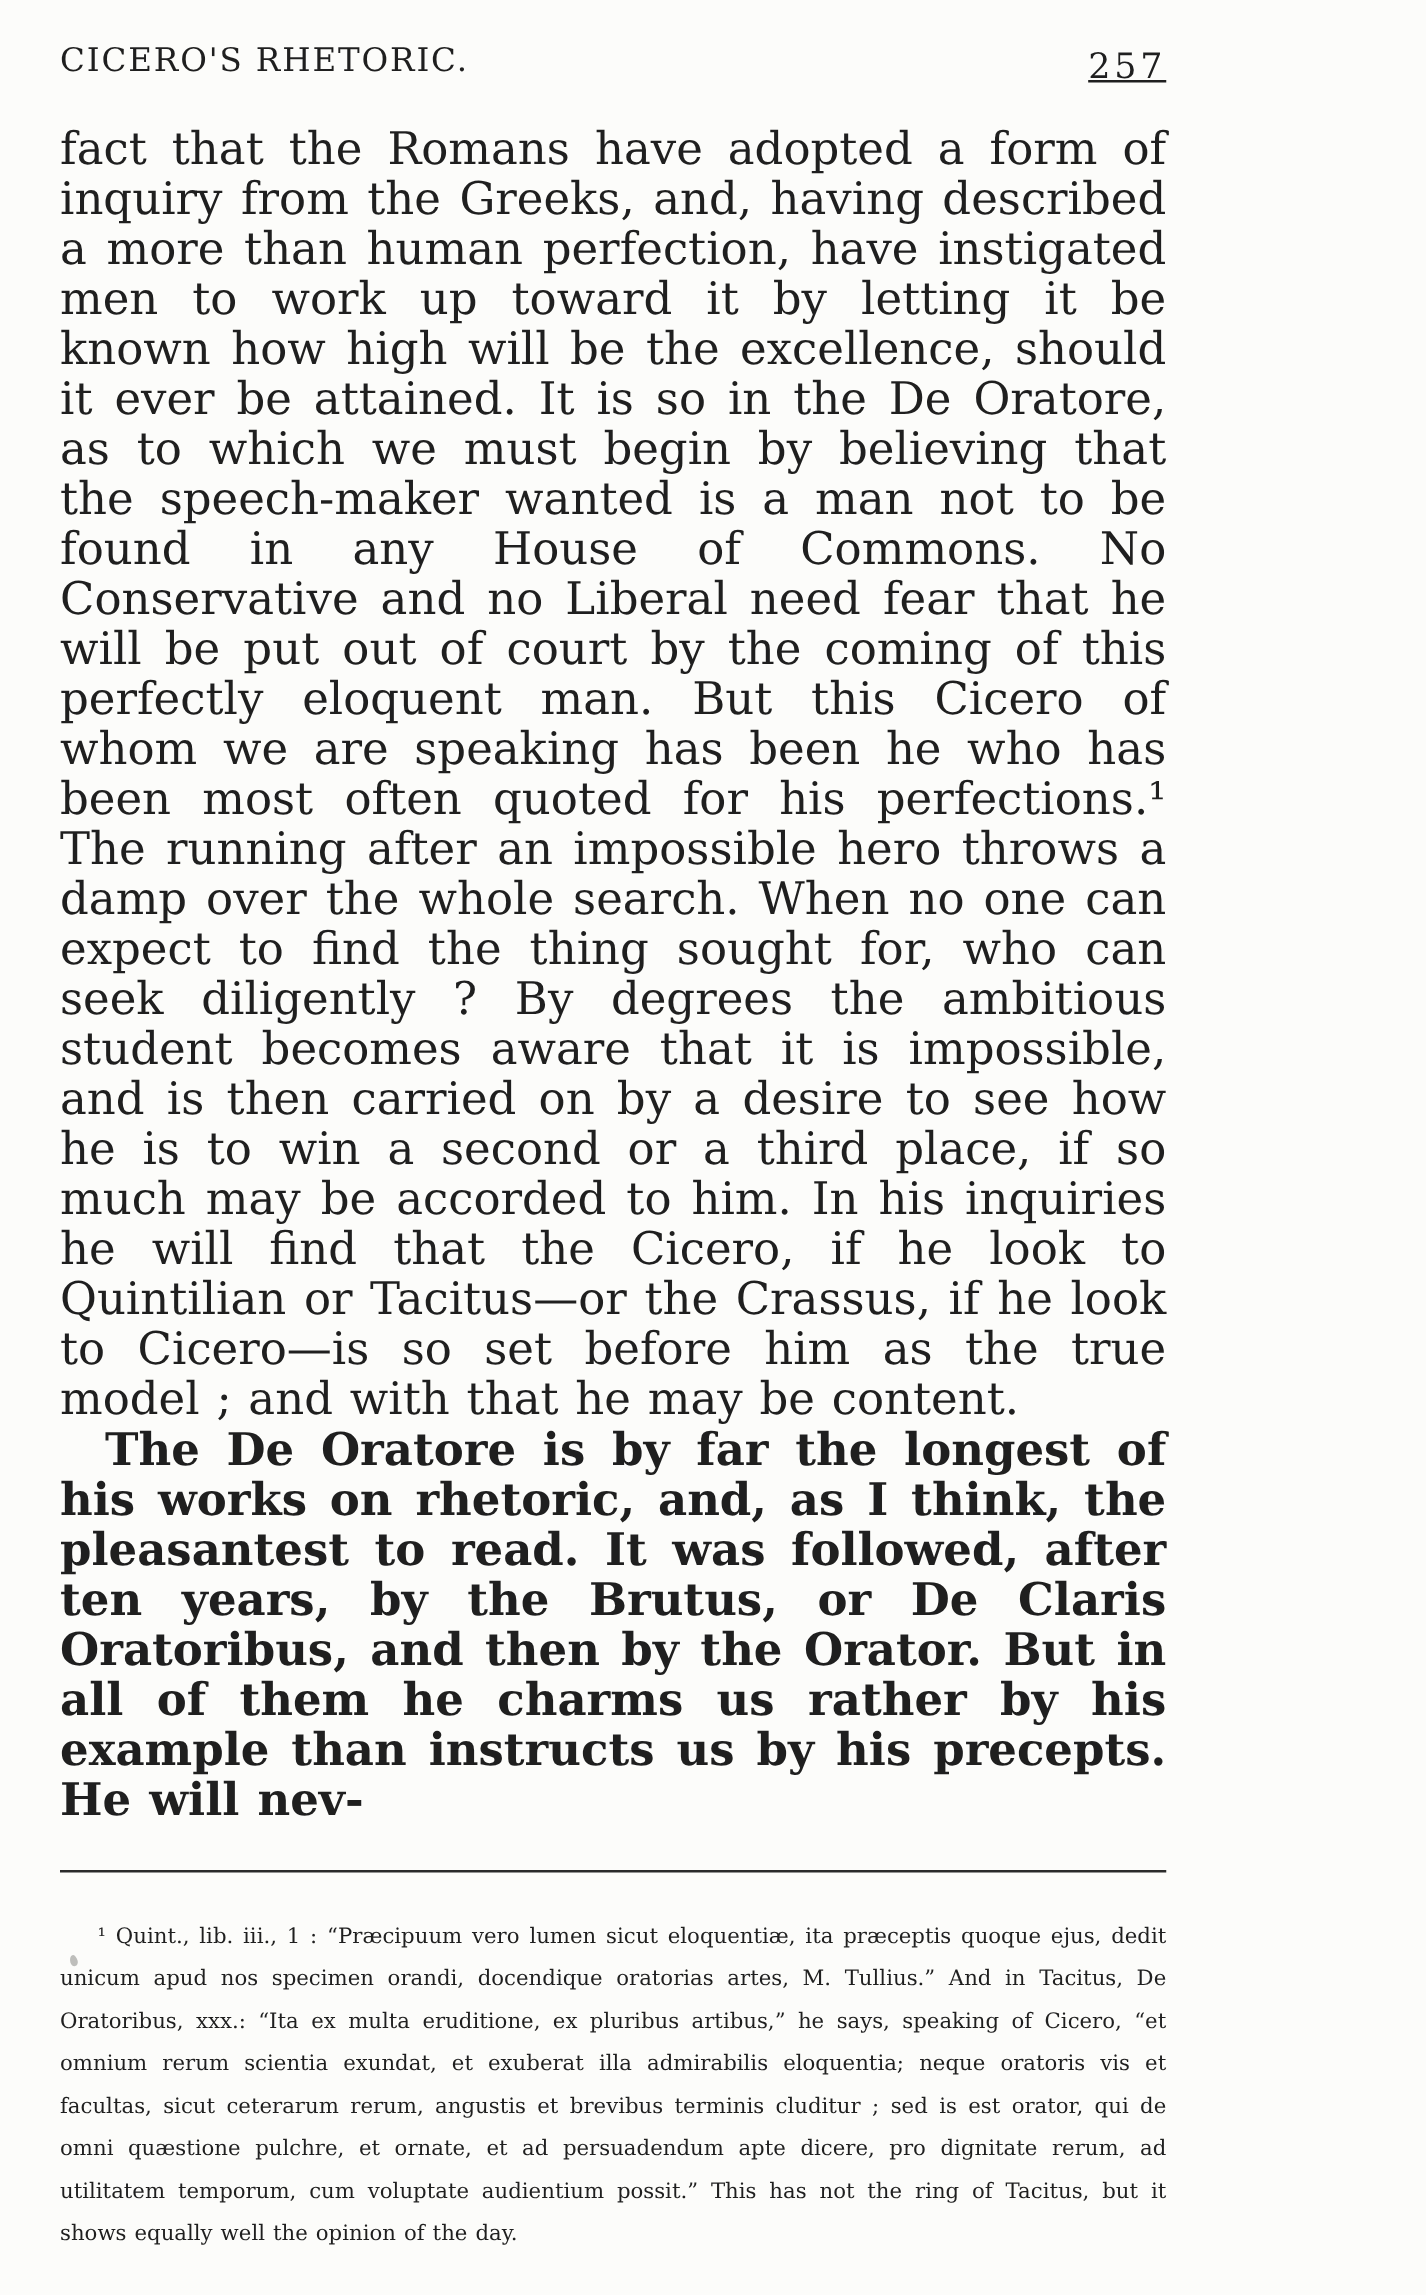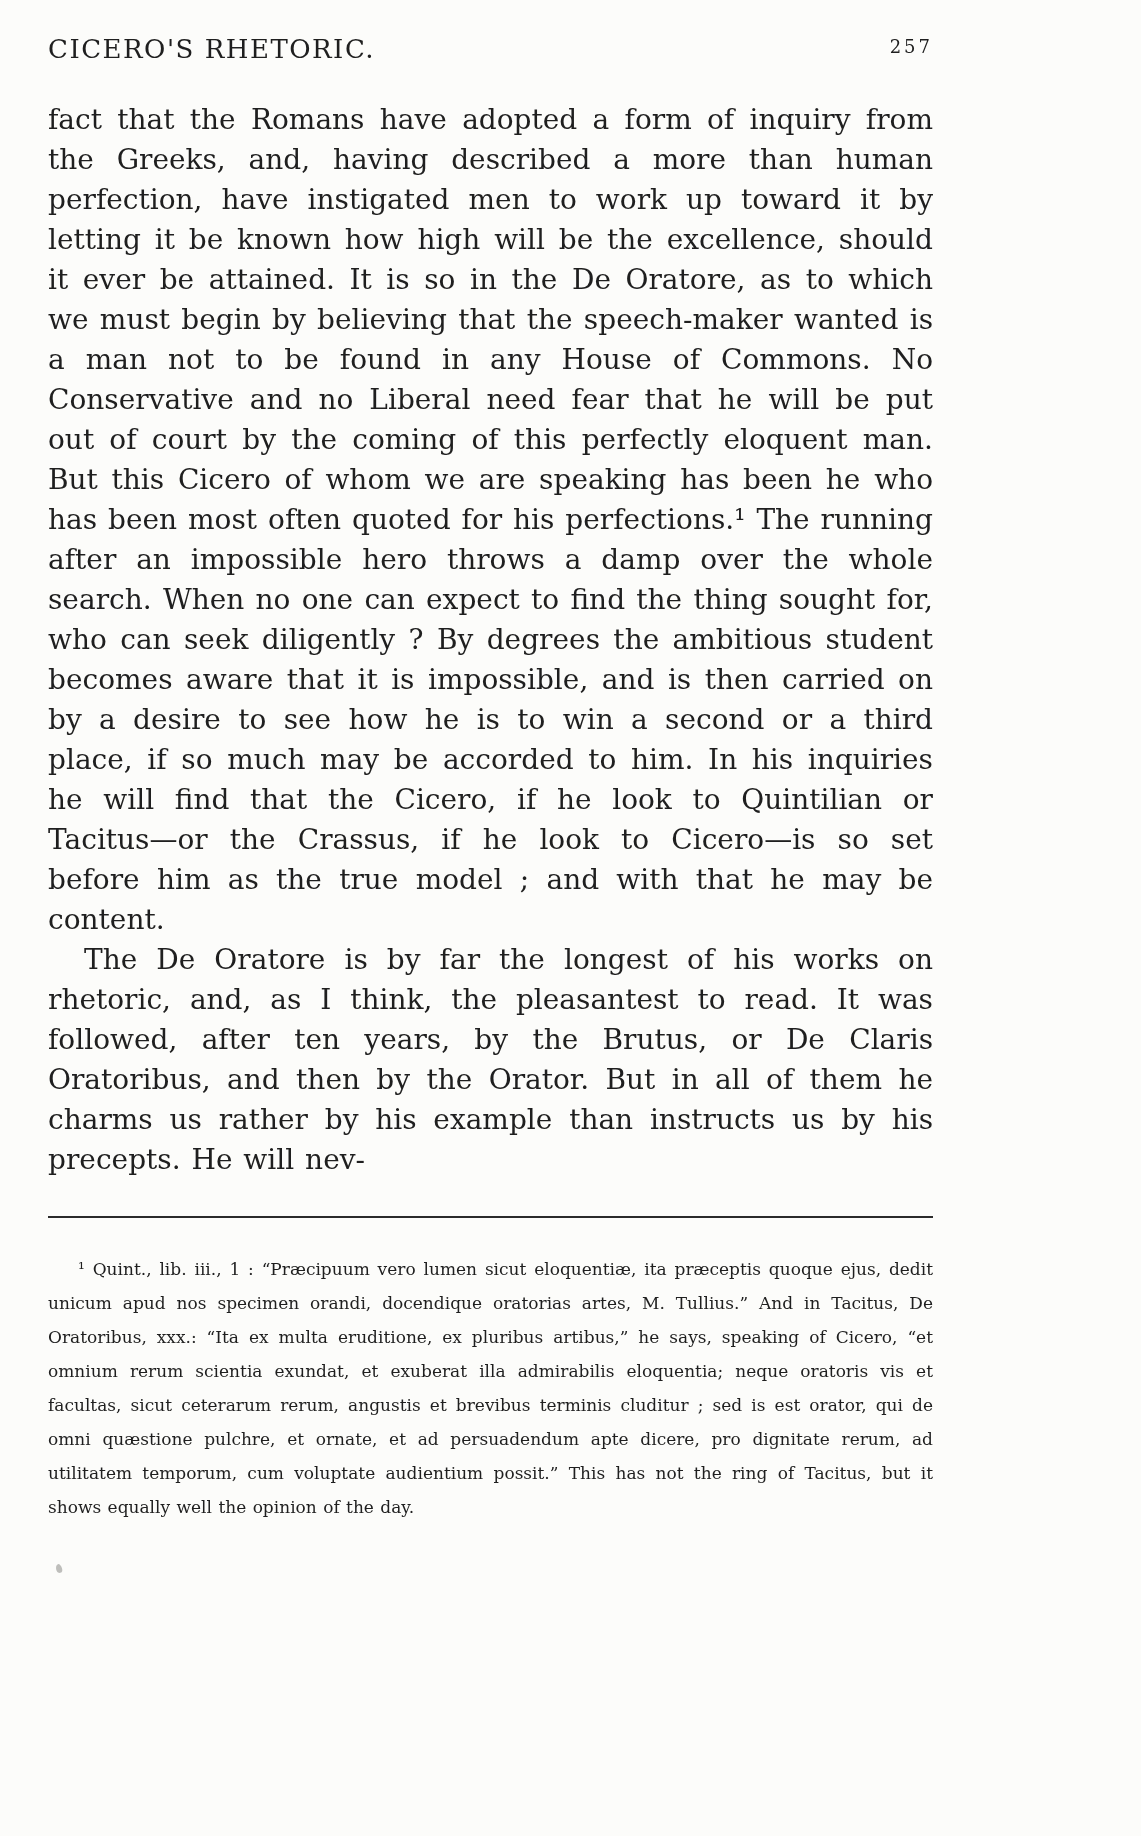--- a/index.html
+++ b/index.html
@@ -31,35 +31,37 @@
     top: 0;
     text-align: left;
     font-size: 26px;
     letter-spacing: 1.5px;
     white-space: nowrap;
   }
   .page-number {
     position: absolute;
     right: 0;
     top: 2px;
-    font-size: 18px;
+    font-size: 28px;
     letter-spacing: 3px;
+    text-decoration: underline;
   }
   .body-text {
     display: block;
   }
   .para {
-    font-size: 28px;
+    font-size: 36px;
     line-height: 40px;
     text-align: justify;
     margin: 0;
     word-spacing: 2px;
   }
   .para.indented {
     text-indent: 36px;
+    font-weight: bold;
   }
   .footnote-rule {
     margin-top: 36px;
     width: 100%;
     height: 0;
     border-top: 2px solid #2b2b2b;
   }
   .footnote {
     margin-top: 34px;
     font-size: 17px;

